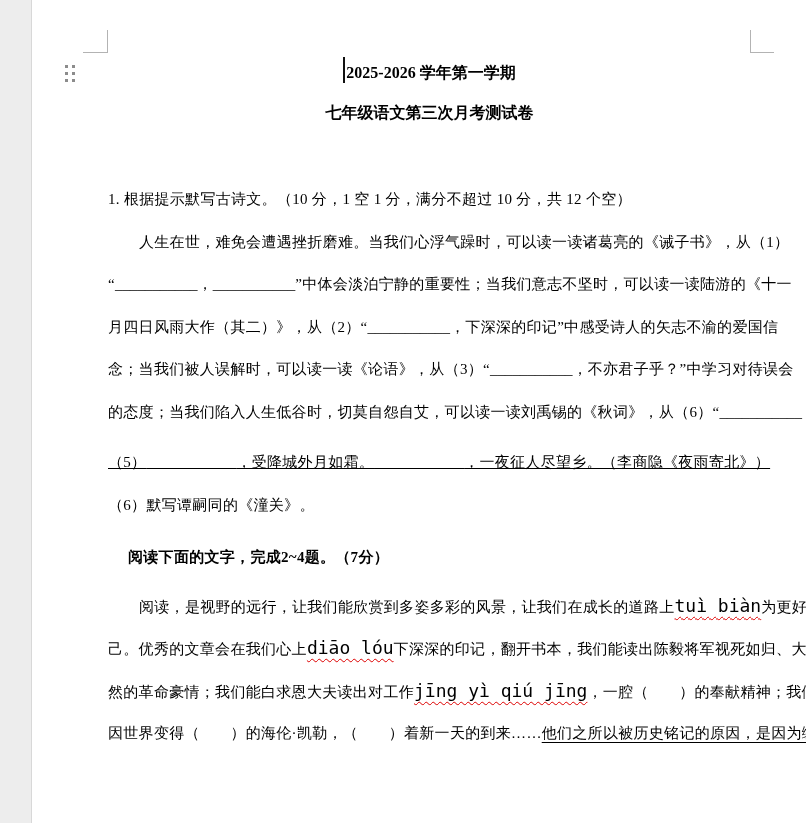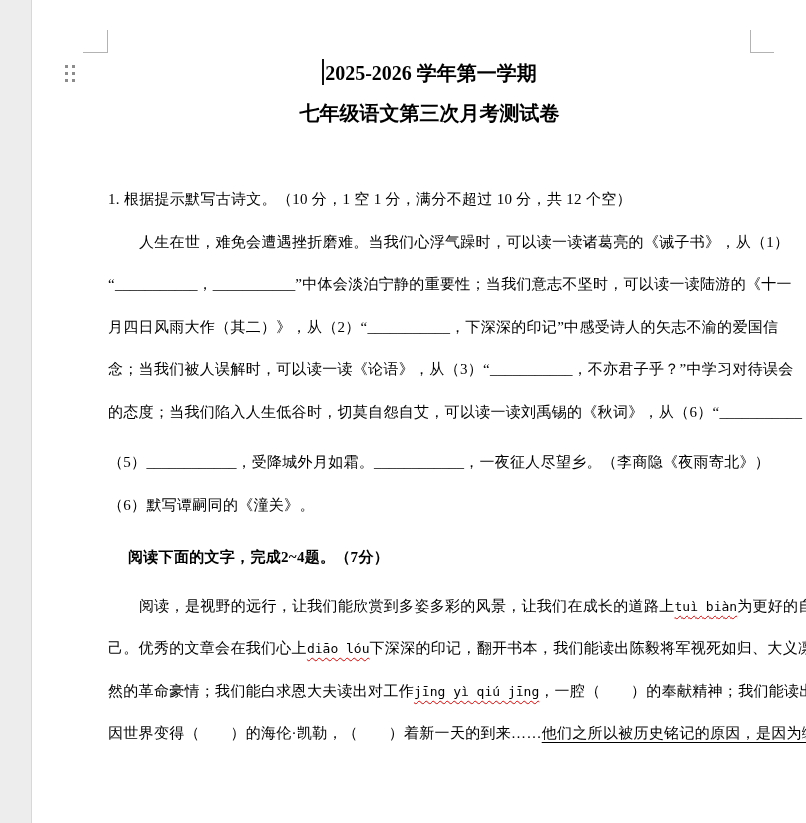--- a/index.html
+++ b/index.html
@@ -28,41 +28,41 @@
   .drag-handle {
     position:absolute; left:33px; top:65px;
     display:grid; grid-template-columns:3px 3px; grid-template-rows:3px 3px 3px;
     column-gap:4px; row-gap:4px; cursor:grab;
   }
   .drag-handle i { width:3px; height:3px; background:#8c8c8c; display:block; }
   
   .doc { position:absolute; left:76px; top:53px; width:643px; }
   .title-line {
     height:40px; line-height:40px; text-align:center;
-    font-weight:bold; font-size:20px; white-space:nowrap;
+    font-weight:bold; font-size:16px; white-space:nowrap;
   }
   .caret {
     display:inline-block; width:2px; height:26px; background:#111;
     vertical-align:-5px; margin-right:1px;
   }
   .line {
     height:42.5px; line-height:42.5px; font-size:15px; white-space:nowrap;
   }
   .line:first-of-type {}
   #lines-host { margin-top:45px; }
   .bold { font-weight:bold; }
   .indent { text-indent:31px; }
   .gap-6 { margin-top:6px; }
-  .gap-8 { margin-top:8px; }
+  .gap-8 { margin-top:8px;text-decoration:underline; }
   .gap-10 { margin-top:10px;margin-left:20px; }
   .seg-text { letter-spacing:0.3px; }
   .seg-blank { letter-spacing:0; }
   .seg-pinyin {
     font-family:"DejaVu Sans Mono","Liberation Mono",monospace;
-    font-size:13px;
+    font-size:18px;
     text-decoration:underline wavy #dd0000;
     text-decoration-thickness:1px;
     text-underline-offset:4px;
   }
   .seg-underline {
     text-decoration:underline solid #000;
     text-underline-offset:4px;
     letter-spacing:0.3px;
   }
 </style>

